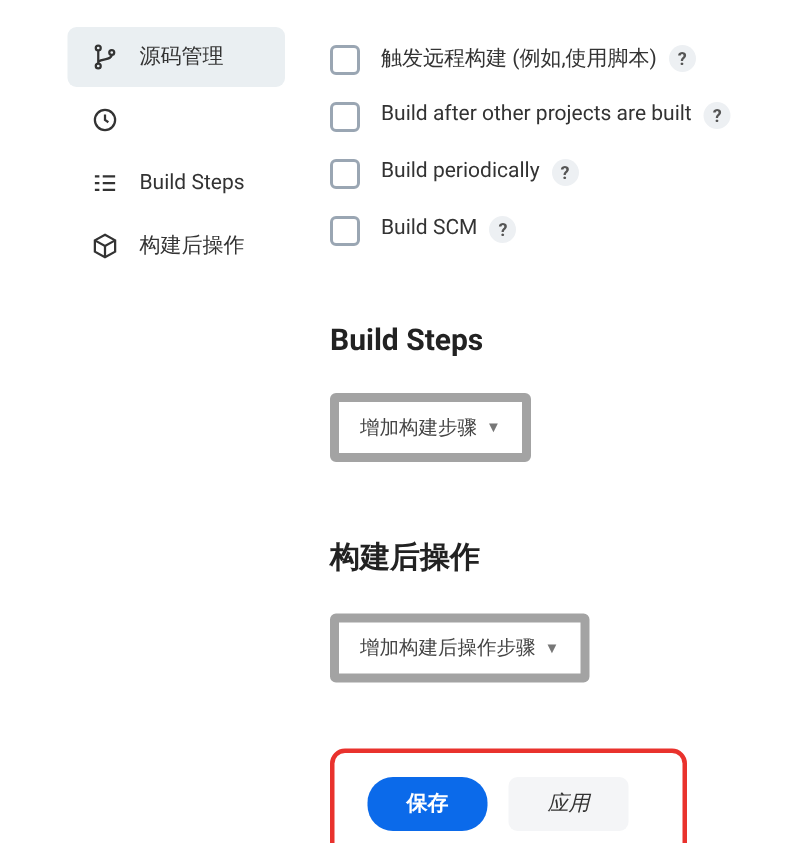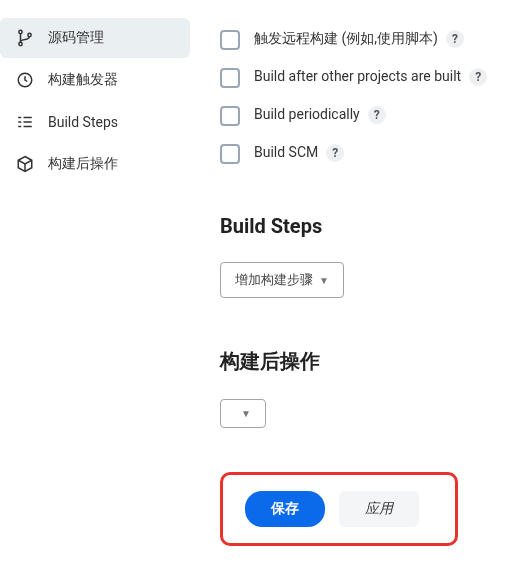--- a/index.html
+++ b/index.html
@@ -7,20 +7,21 @@
       font-family: -apple-system, BlinkMacSystemFont, "Segoe UI", Roboto, "Helvetica Neue", Arial, "Microsoft YaHei", sans-serif;
       background: #fff;
       width: 530px;
       height: 562px;
       overflow: hidden;
       display: flex;
     }
     .sidebar {
       width: 190px;
       padding-top: 16px;
+      padding-left: 45px;
     }
     .sidebar-item {
       display: flex;
       align-items: center;
       padding: 11px 14px;
       cursor: pointer;
       border-radius: 6px;
       margin: 2px 0;
     }
     .sidebar-item.active {
@@ -77,21 +78,21 @@
       flex-shrink: 0;
     }
     .section-title {
       font-size: 20px;
       font-weight: 700;
       color: #222;
       margin-top: 50px;
       margin-bottom: 24px;
     }
     .dropdown-btn {
-      border: 1px solid #a3a3a3;
+      border: 6px solid #a3a3a3;
       background: #fff;
       border-radius: 4px;
       padding: 8px 14px;
       font-size: 13px;
       color: #444;
       cursor: pointer;
       display: inline-flex;
       align-items: center;
     }
     .dropdown-btn .caret {
@@ -145,21 +146,20 @@
     </span>
     <span class="label">源码管理</span>
   </div>
   <div class="sidebar-item">
     <span class="icon">
       <svg width="18" height="18" viewBox="0 0 24 24" fill="none" stroke="currentColor" stroke-width="2">
         <circle cx="12" cy="12" r="9"></circle>
           <path d="M12 7v5l3 2"></path>
       </svg>
     </span>
-    <span class="label">构建触发器</span>
   </div>
   <div class="sidebar-item">
     <span class="icon">
       <svg width="18" height="18" viewBox="0 0 24 24" fill="none" stroke="currentColor" stroke-width="2">
         <path d="M3 6h4M3 12h4M3 18h4"></path>
           <path d="M10 6h11M10 12h11M10 18h11"></path>
       </svg>
     </span>
     <span class="label">Build Steps</span>
   </div>
@@ -201,20 +201,21 @@
   </div>
 
   <div class="section-title">Build Steps</div>
   <button class="dropdown-btn">
     <span>增加构建步骤</span>
     <span class="caret">▼</span>
   </button>
 
   <div class="section-title">构建后操作</div>
   <button class="dropdown-btn">
+    <span>增加构建后操作步骤</span>
     <span class="caret">▼</span>
   </button>
 
   <div class="action-box">
     <button class="btn-primary">保存</button>
     <button class="btn-secondary">应用</button>
   </div>
 
 </div>
 

